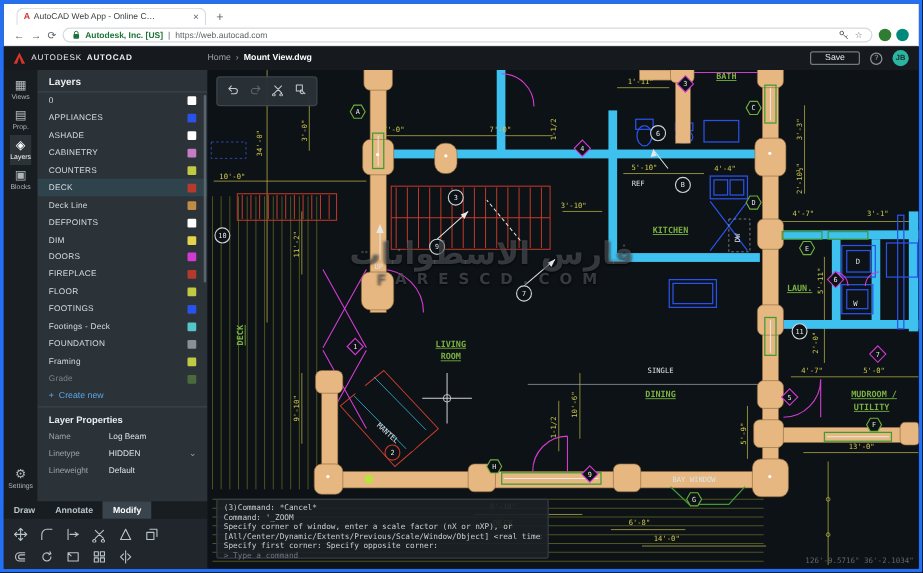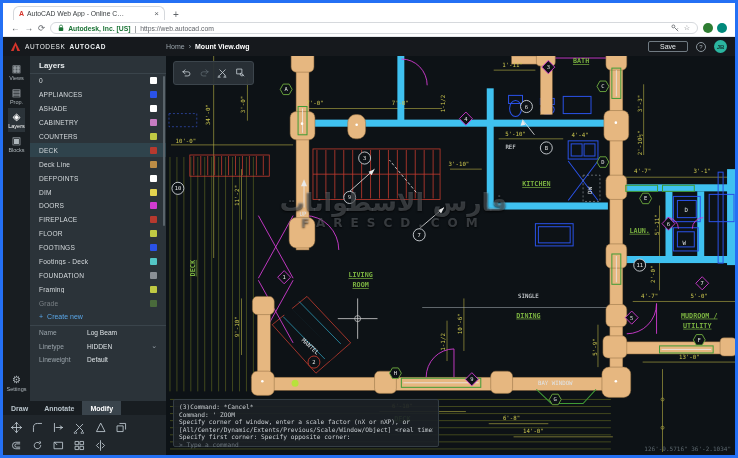--- a/index.html
+++ b/index.html
@@ -265,20 +265,21 @@
               </div>
               <div class="layerrow dim">
                 <span class="lname">Grade</span>
                  <span class="sw" style="background:#6fae3f"></span>
               </div>
             </div>
           <div class="createnew">
             <span>+</span>
             <span>Create new</span>
           </div>
+          <div class="proptitle">Layer Properties</div>
           <div id="prop-rows">
               <div class="proprow">
                 <span class="pl">Name</span>
                  <span class="pv">Log Beam</span>
               </div>
               <div class="proprow">
                 <span class="pl">Linetype</span>
                  <span class="pv">HIDDEN</span>
                 <span class="chev">⌄</span>
               </div>

